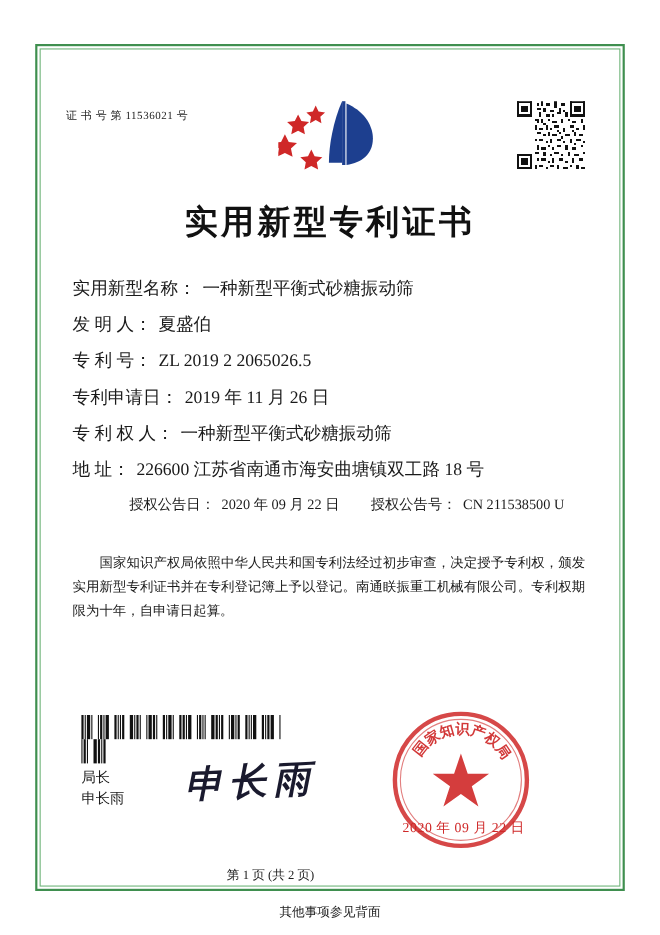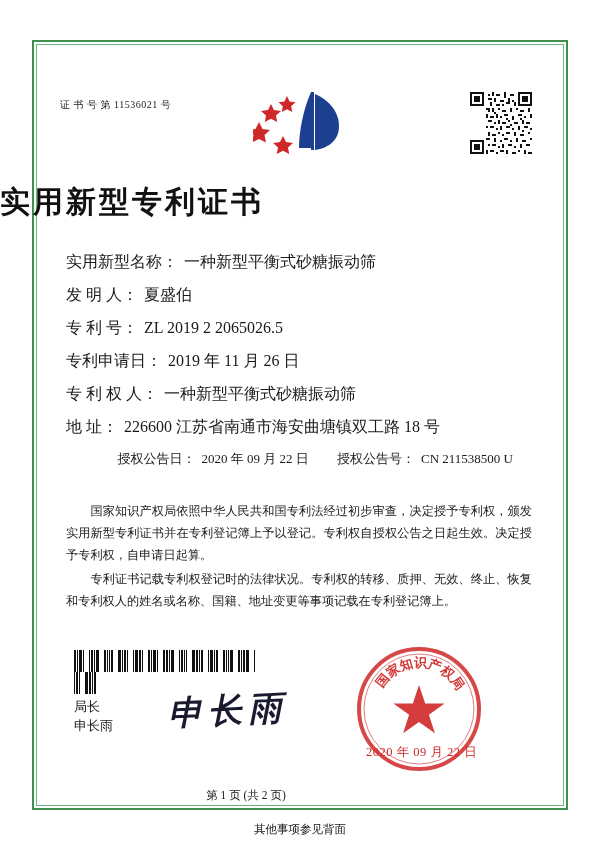--- a/index.html
+++ b/index.html
@@ -67,21 +67,21 @@
     width: 62px;
     height: 62px;
   }
 
   
   .title {
     position: absolute;
     left: 0;
     top: 182px;
     width: 600px;
-    text-align: left;
+    text-align: center;
     font-family: "DejaVu Serif", serif;
     font-size: 30px;
     font-weight: bold;
     letter-spacing: 3px;
     color: #111;
   }
 
   
   .fields {
     position: absolute;
@@ -367,22 +367,21 @@
     </div>
     <div class="field-row">
       <span class="field-label">地        址：</span><span class="field-value">226600 江苏省南通市海安曲塘镇双工路 18 号</span>
     </div>
     <div class="row-two">
       <span class="left"><span>授权公告日：</span><span class="field-value">2020 年 09 月 22 日</span></span><span class="right"><span>授权公告号：</span><span class="field-value">CN 211538500 U</span></span>
     </div>
   </div>
 
   <div class="paras">
-    <p class="para">国家知识产权局依照中华人民共和国专利法经过初步审查，决定授予专利权，颁发实用新型专利证书并在专利登记簿上予以登记。专利权自授权公告之日起生效。决定授予专利权，自申请日起算。</p>
-    <p class="para">专利证书记载专利权登记时的法律状况。专利权的转移、质押、无效、终止、恢复和专利权人的姓名或名称、国籍、地址变更等事项记载在专利登记簿上。</p>
+    <p class="para">国家知识产权局依照中华人民共和国专利法经过初步审查，决定授予专利权，颁发实用新型专利证书并在专利登记簿上予以登记。南通眹振重工机械有限公司。专利权期限为十年，自申请日起算。</p>
   </div>
 
   <div class="barcode">
     <span style="width:2px"></span><span style="width:1px"></span><span style="width:3px"></span><span style="width:1px"></span>
     <span style="width:1px"></span><span style="width:2px"></span><span style="width:1px"></span><span style="width:3px"></span>
     <span style="width:2px"></span><span style="width:1px"></span><span style="width:1px"></span><span style="width:2px"></span>
     <span style="width:3px"></span><span style="width:1px"></span><span style="width:2px"></span><span style="width:1px"></span>
     <span style="width:1px"></span><span style="width:3px"></span><span style="width:2px"></span><span style="width:1px"></span>
     <span style="width:2px"></span><span style="width:1px"></span><span style="width:3px"></span><span style="width:1px"></span>
     <span style="width:2px"></span><span style="width:2px"></span><span style="width:1px"></span><span style="width:3px"></span>

